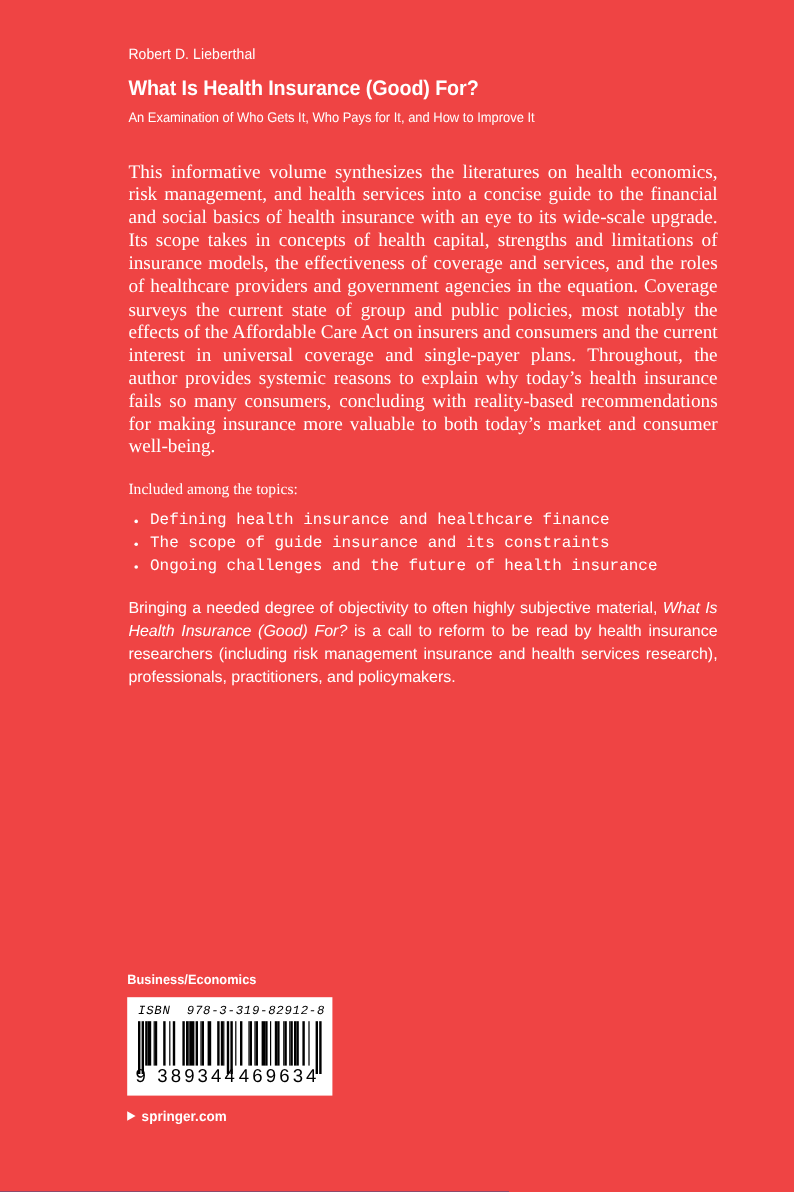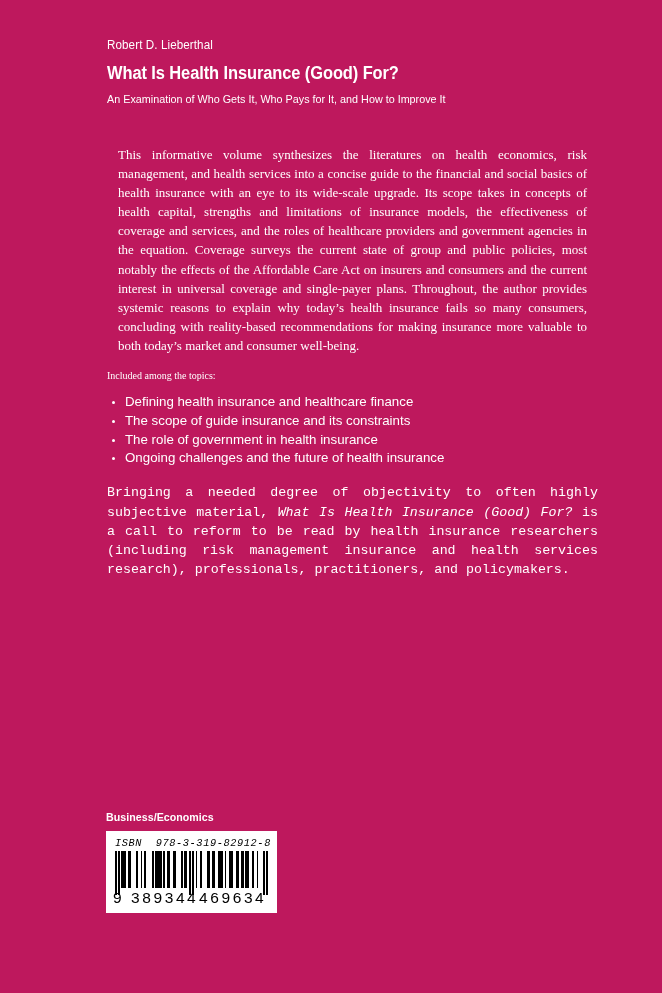--- a/index.html
+++ b/index.html
@@ -11,21 +11,21 @@
     height: 993px;
     background: #0b51a3;
     font-family: "Liberation Serif", serif;
     overflow: hidden;
     position: relative;
   }
 
   .cover {
     position: absolute;
     inset: 0;
-    background: #be185d;
+    background: #ef4444;
   }
 
   
   .header {
     position: absolute;
     left: 107px;
     top: 38px;
     width: 492px;
   }
   .author {
@@ -62,59 +62,59 @@
   
   .body-col {
     position: absolute;
     left: 107px;
     top: 134px;
     width: 491px;
     color: #ffffff;
   }
   .blurb {
     font-family: "Liberation Serif", serif;
-    font-size: 13px;
+    font-size: 16px;
     line-height: 19.1px;
     text-align: justify;
     text-justify: inter-word;
-    margin: 11px;
+    margin: 0;
     -webkit-hyphens: none;
     hyphens: none;
   }
   .topics-lead {
     font-family: "Liberation Serif", serif;
-    font-size: 10px;
+    font-size: 13px;
     line-height: 19.1px;
-    margin: 1px 0 8px 0;
+    margin: 16px 0 8px 0;
   }
   ul.topics {
     list-style: none;
     margin: 0 0 0 0;
     padding: 0;
   }
   ul.topics li {
-    font-family: Liberation Sans, sans-serif;
+    font-family: Liberation Mono, monospace;
     font-size: 13.3px;
     line-height: 18.2px;
     position: relative;
     padding-left: 18px;
     margin: 0 0 0.5px 0;
   }
   ul.topics li::before {
     content: "";
     position: absolute;
     left: 5px;
     top: 8px;
     width: 3px;
     height: 3px;
     border-radius: 50%;
     background: #ffffff;
   }
   .closing {
-    font-family: Liberation Mono, monospace;
+    font-family: Liberation Sans, sans-serif;
     font-size: 13.3px;
     line-height: 19.1px;
     text-align: justify;
     text-justify: inter-word;
     margin: 16px 0 0 0;
   }
   .closing em, .blurb em {
     font-style: italic;
   }
 
@@ -235,21 +235,20 @@
   </div>
 
   <div class="body-col">
     <p class="blurb">This informative volume synthesizes the literatures on health economics, risk management, and health services into a concise guide to the financial and social basics of health insurance with an eye to its wide-scale upgrade. Its scope takes in concepts of health capital, strengths and limitations of insurance models, the effectiveness of coverage and services, and the roles of healthcare providers and government agencies in the equation. Coverage surveys the current state of group and public policies, most notably the effects of the Affordable Care Act on insurers and consumers and the current interest in universal coverage and single-payer plans. Throughout, the author provides systemic reasons to explain why today’s health insurance fails so many consumers, concluding with reality-based recommendations for making insurance more valuable to both today’s market and consumer well-being.</p>
 
     <p class="topics-lead">Included among the topics:</p>
 
     <ul class="topics">
       <li>Defining health insurance and healthcare finance</li>
       <li>The scope of guide insurance and its constraints</li>
-      <li>The role of government in health insurance</li>
       <li>Ongoing challenges and the future of health insurance</li>
     </ul>
 
     <p class="closing"><span>Bringing a needed degree of objectivity to often highly subjective material, </span><em>What Is Health Insurance (Good) For?</em><span> is a call to reform to be read by health insurance researchers (including risk management insurance and health services research), professionals, practitioners, and policymakers.</span></p>
   </div>
 
   <div class="footer">
     <p class="category">Business/Economics</p>
 
     <div class="barcode-box">
@@ -303,15 +302,19 @@
           <div class="bar tall" style="left: 148.168px; width: 1.61053px;"></div>
           <div class="bar tall" style="left: 151.389px; width: 1.61053px;"></div>
         </div>
       <div class="digits">
         <span class="d-lead">9</span>
         <span class="d-left">389344</span>
         <span class="d-right">469634</span>
       </div>
     </div>
 
+    <div class="springer">
+      <span class="tri"></span>
+      <span class="slabel">springer.com</span>
+    </div>
   </div>
 
 </div>
 
 </body></html>

